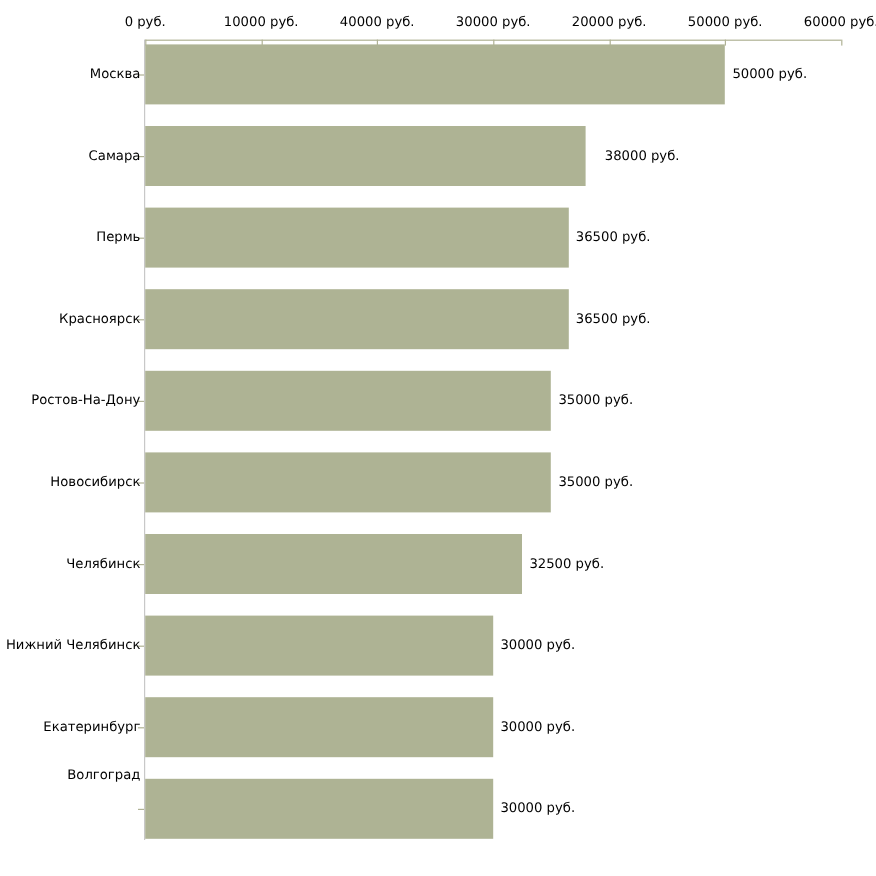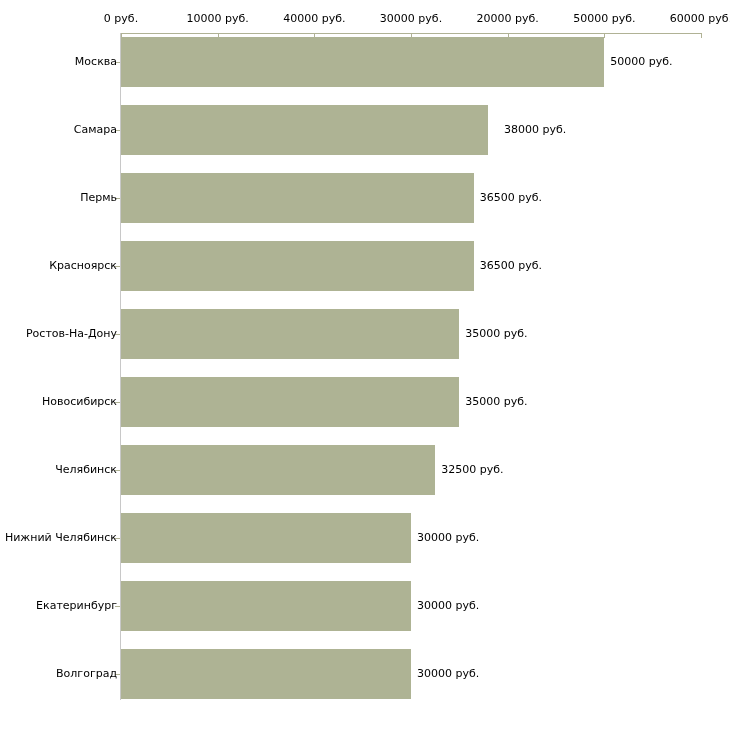--- a/index.html
+++ b/index.html
@@ -130,21 +130,21 @@
       <div class="y-tick-label" style="top: 327px;">Ростов-На-Дону</div>
       <div class="y-tick" style="top: 402px;"></div>
       <div class="y-tick-label" style="top: 395px;">Новосибирск</div>
       <div class="y-tick" style="top: 470px;"></div>
       <div class="y-tick-label" style="top: 463px;">Челябинск</div>
       <div class="y-tick" style="top: 538px;"></div>
       <div class="y-tick-label" style="top: 531px;">Нижний Челябинск</div>
       <div class="y-tick" style="top: 606px;"></div>
       <div class="y-tick-label" style="top: 599px;">Екатеринбург</div>
       <div class="y-tick" style="top: 674px;"></div>
-      <div class="y-tick-label" style="top: 667px; margin-left: 40px;">Волгоград</div>
+      <div class="y-tick-label" style="top: 639px; margin-left: 40px;">Волгоград</div>
     </div>
 
   <div id="bars-layer">
       <div class="bar" title="Москва: 50000 руб." style="top: 37px; width: 483.333px; background: rgb(174, 179, 148);"></div>
       <div class="bar-value-label" style="left: 610.333px; top: 55px;">50000 руб.</div>
       <div class="bar" title="Самара: 38000 руб." style="top: 105px; width: 367.333px; background: rgb(174, 179, 148);"></div>
       <div class="bar-value-label" style="left: 504px; top: 123px;">38000 руб.</div>
       <div class="bar" title="Пермь: 36500 руб." style="top: 173px; width: 352.833px; background: rgb(174, 179, 148);"></div>
       <div class="bar-value-label" style="left: 479.833px; top: 191px;">36500 руб.</div>
       <div class="bar" title="Красноярск: 36500 руб." style="top: 241px; width: 352.833px; background: rgb(174, 179, 148);"></div>

